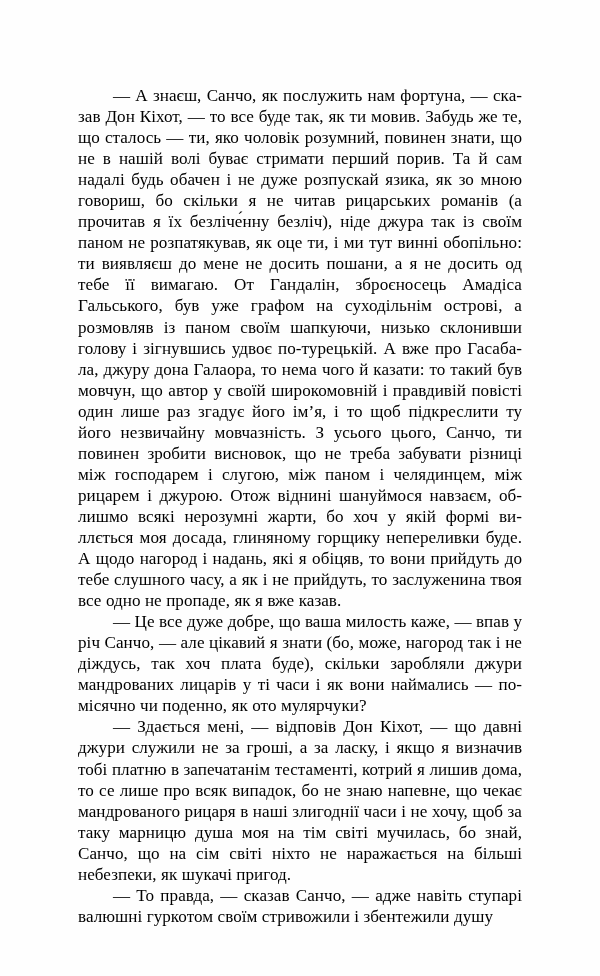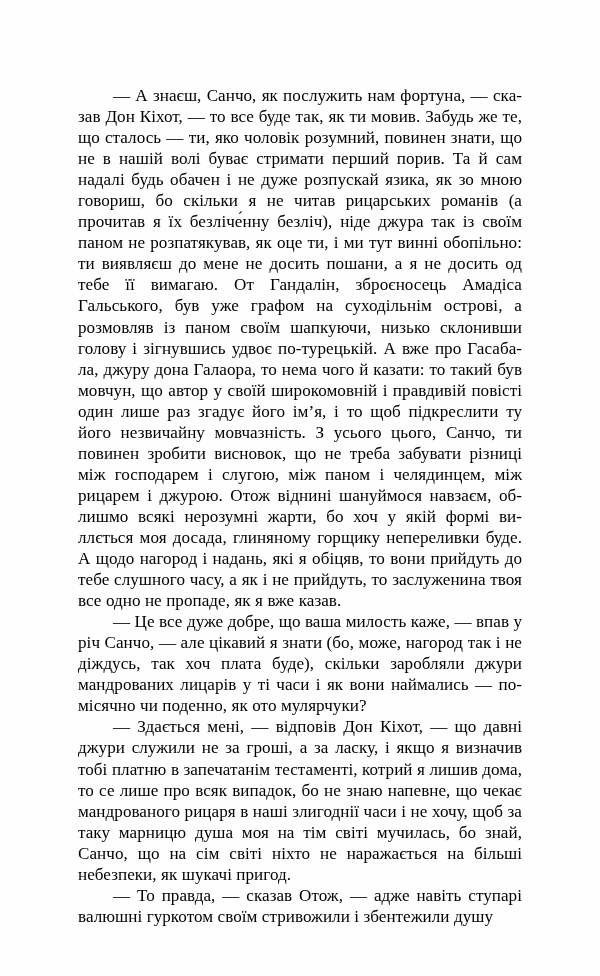--- a/index.html
+++ b/index.html
@@ -62,17 +62,17 @@
 </style>
 </head>
 <body>
 
 <div class="page">
 
   <div class="text-block">
     <p class="para">— А знаєш, Санчо, як послужить нам фортуна, — ска­зав Дон Кіхот, — то все буде так, як ти мовив. Забудь же те, що сталось — ти, яко чоловік розумний, повинен зна­ти, що не в нашій волі буває стримати перший порив. Та й сам надалі будь обачен і не дуже розпускай язика, як зо мною говориш, бо скільки я не читав рицарських романів (а прочитав я їх безліче́нну безліч), ніде джура так із своїм паном не розпатякував, як оце ти, і ми тут винні обо­пільно: ти виявляєш до мене не досить пошани, а я не досить од тебе її вимагаю. От Гандалін, зброєносець Ама­діса Гальського, був уже графом на суходільнім острові, а розмовляв із паном своїм шапкуючи, низько склонивши голову і зігнувшись удвоє по-турецькій. А вже про Гасаба­ла, джуру дона Галаора, то нема чого й казати: то такий був мовчун, що автор у своїй широкомовній і правдивій повісті один лише раз згадує його ім’я, і то щоб підкресли­ти ту його незвичайну мовчазність. З усього цього, Санчо, ти повинен зробити висновок, що не треба забувати різниці між господарем і слугою, між паном і челядинцем, між рицарем і джурою. Отож віднині шануймося навзаєм, об­лишмо всякі нерозумні жарти, бо хоч у якій формі ви­ллється моя досада, глиняному горщику непереливки буде. А щодо нагород і надань, які я обіцяв, то вони прийдуть до тебе слушного часу, а як і не прийдуть, то заслуженина твоя все одно не пропаде, як я вже казав.</p>
     <p class="para">— Це все дуже добре, що ваша милость каже, — впав у річ Санчо, — але цікавий я знати (бо, може, нагород так і не діждусь, так хоч плата буде), скільки заробляли джури мандрованих лицарів у ті часи і як вони наймались — по­місячно чи поденно, як ото мулярчуки?</p>
     <p class="para">— Здається мені, — відповів Дон Кіхот, — що давні джури служили не за гроші, а за ласку, і якщо я визначив тобі платню в запечатанім тестаменті, котрий я лишив дома, то се лише про всяк випадок, бо не знаю напевне, що чекає мандрованого рицаря в наші злигоднії часи і не хочу, щоб за таку марницю душа моя на тім світі мучилась, бо знай, Санчо, що на сім світі ніхто не наражається на більші небезпеки, як шукачі пригод.</p>
-    <p class="para">— То правда, — сказав Отож, — адже навіть ступарі валюшні гуркотом своїм стривожили і збентежили душу</p>
+    <p class="para">— То правда, — сказав Санчо, — адже навіть ступарі валюшні гуркотом своїм стривожили і збентежили душу</p>
   </div>
 
 
 </div>
 
 </body></html>

